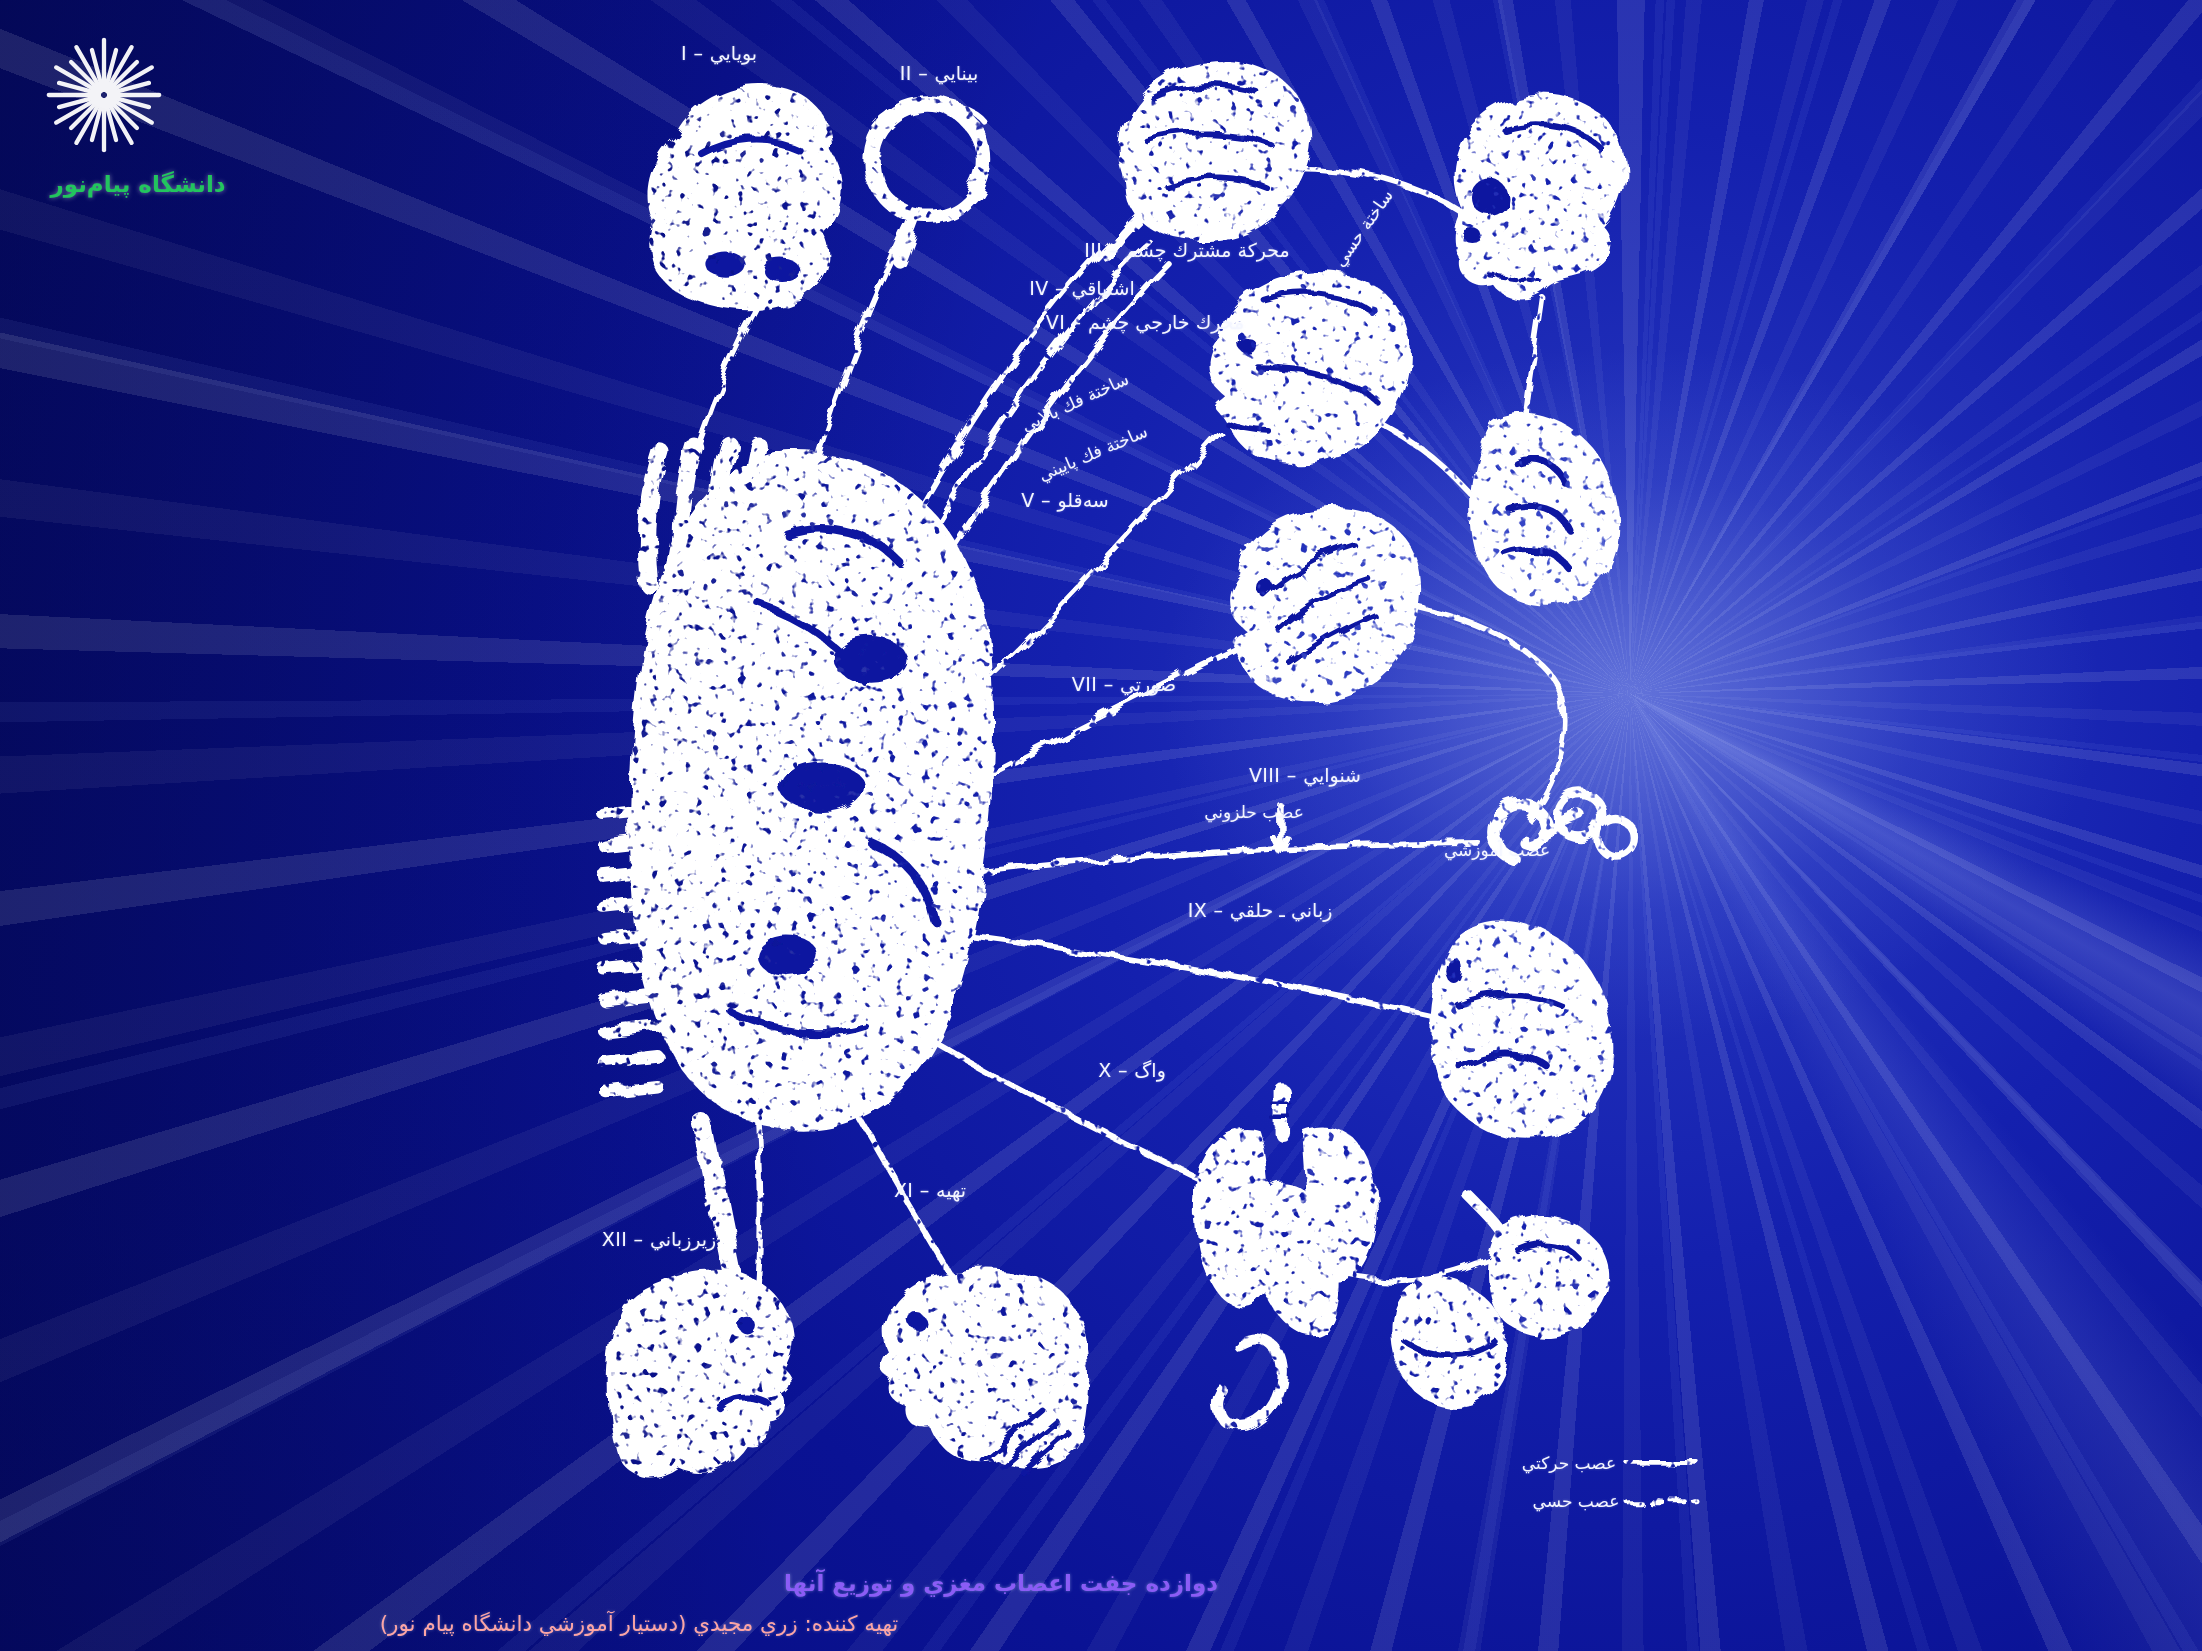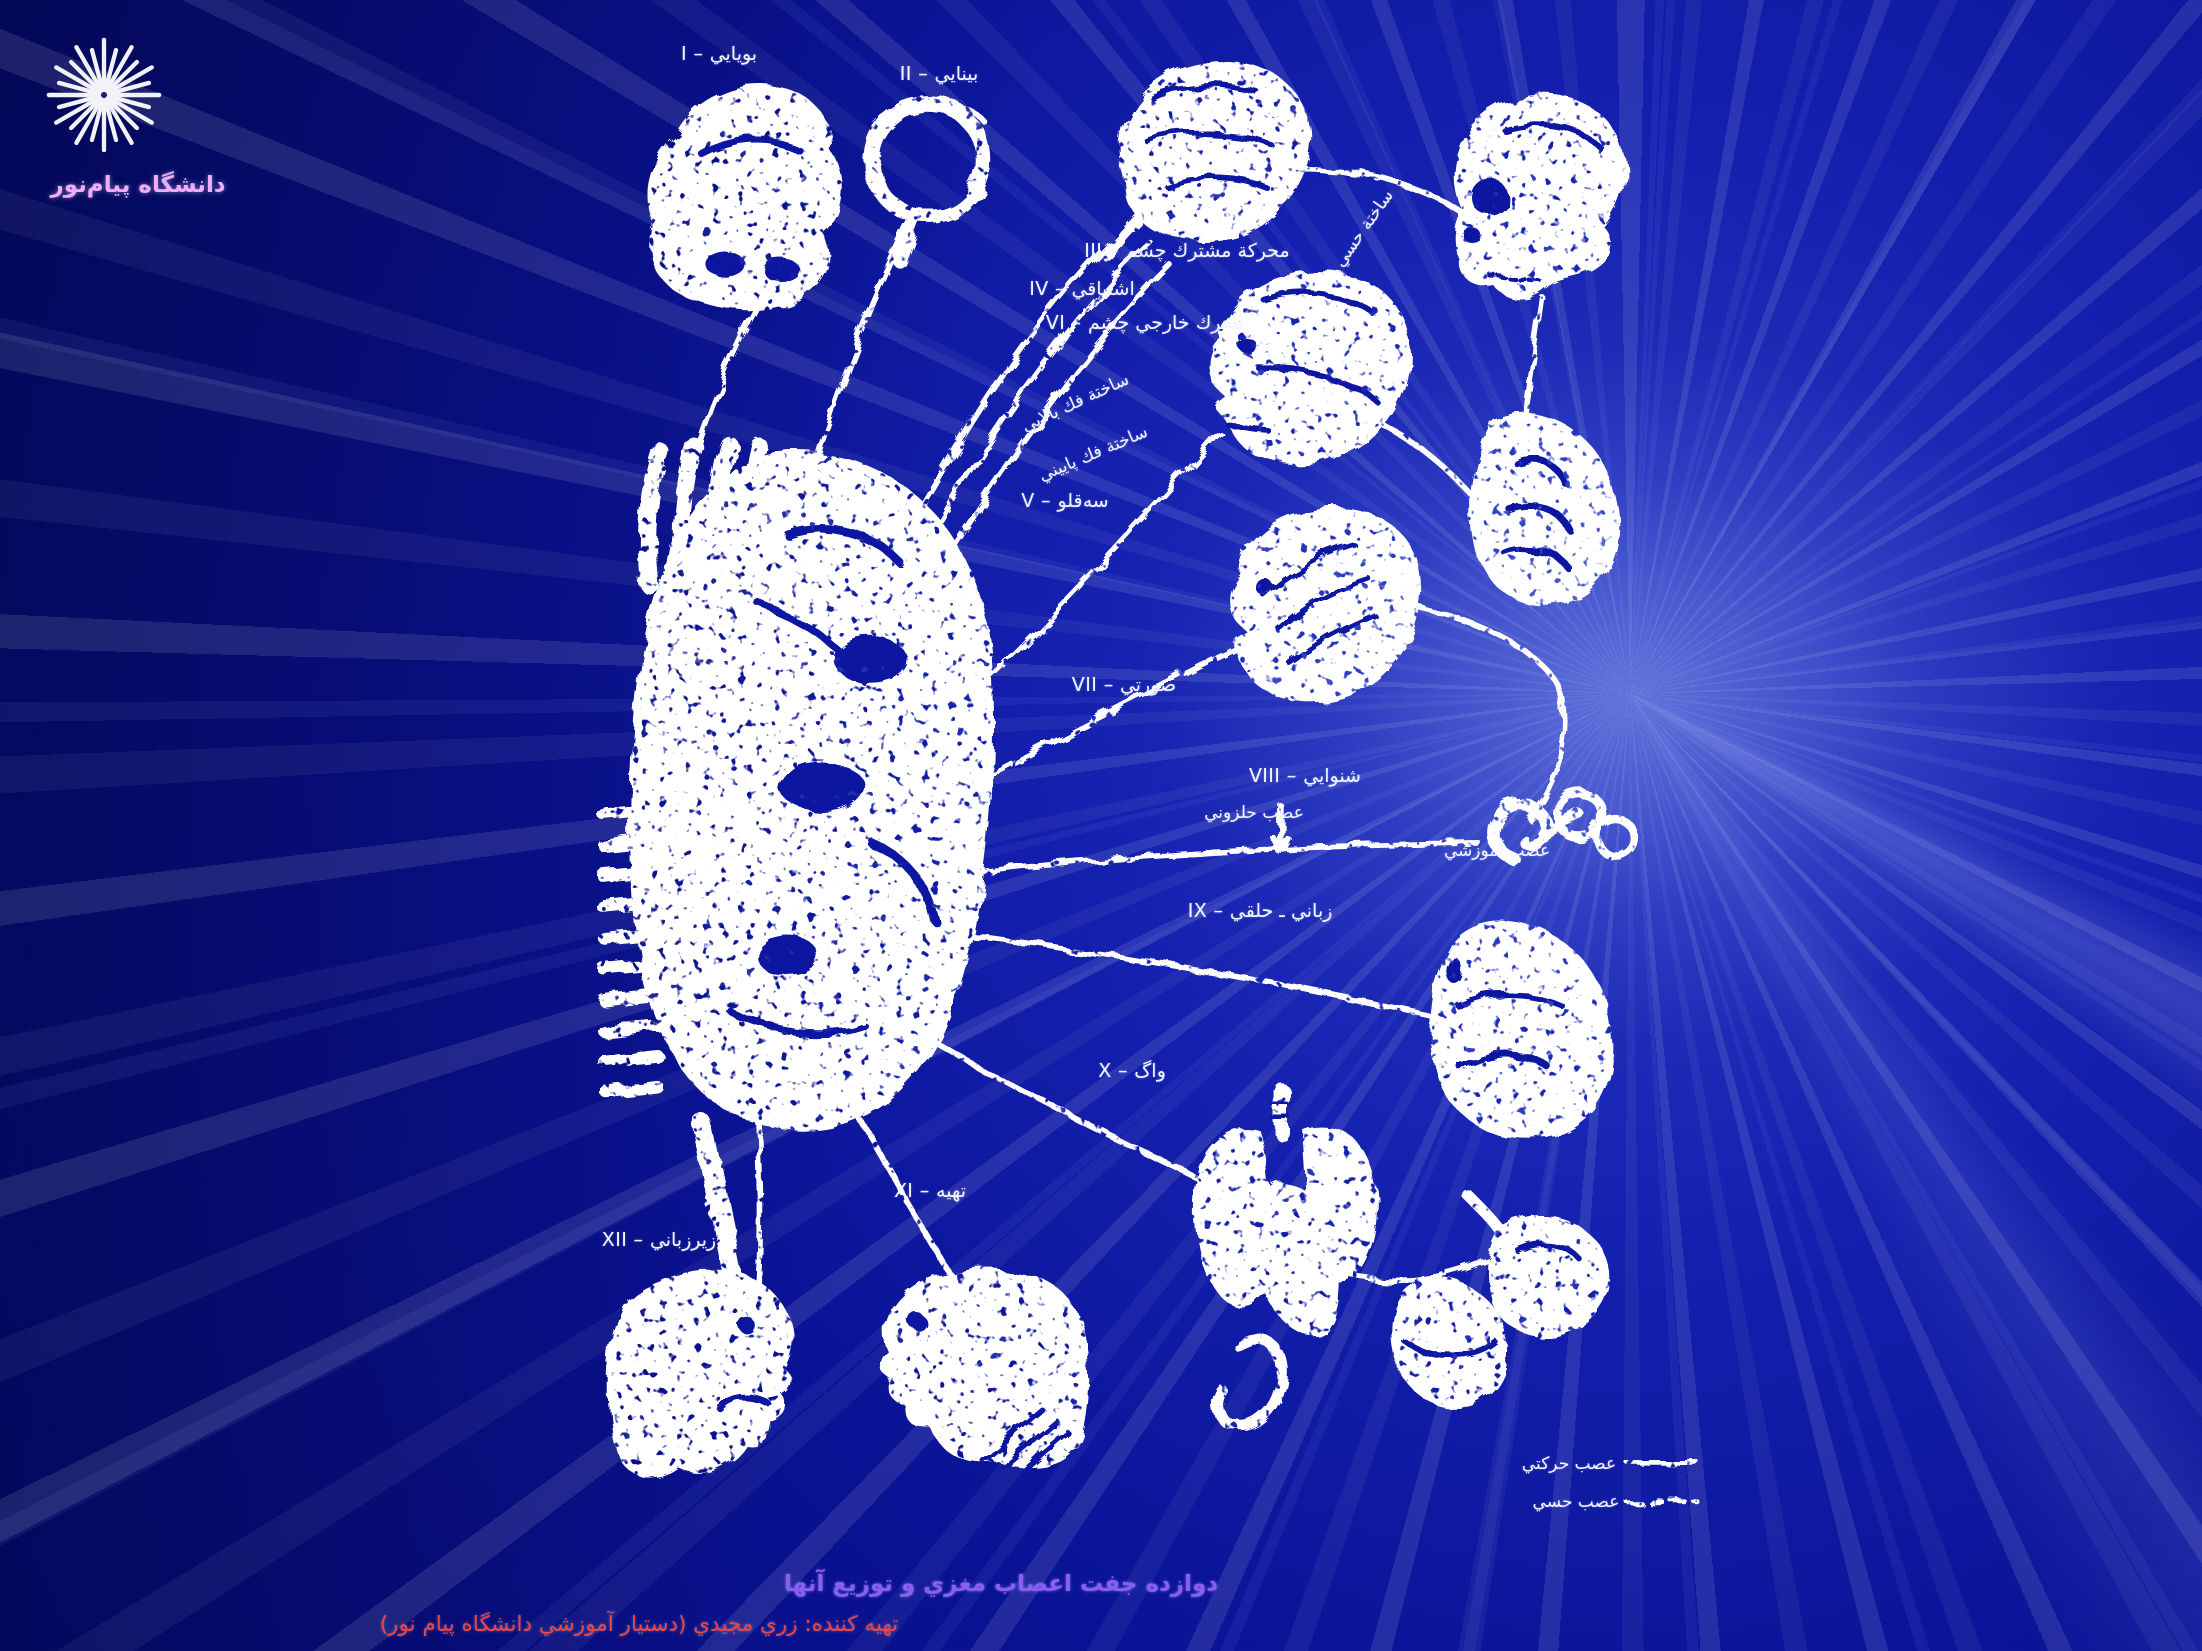--- a/index.html
+++ b/index.html
@@ -15,38 +15,38 @@
       repeating-conic-gradient(from 0deg at 74% 42%, rgba(255,255,255,0.10) 0deg 1.2deg, rgba(255,255,255,0) 1.2deg 4.6deg, rgba(255,255,255,0.05) 4.6deg 5.9deg, rgba(255,255,255,0) 5.9deg 9.7deg),
       repeating-conic-gradient(from 3deg at 74% 42%, rgba(160,180,255,0.07) 0deg 0.7deg, rgba(0,0,0,0) 0.7deg 13.3deg),
       linear-gradient(100deg, rgba(2,5,60,0.5), rgba(0,0,0,0) 42%),
       radial-gradient(circle at 74% 42%, #2b3cc4 0%, #1420ae 30%, #0a1294 58%, #050a6e 100%);
   }
   .art{position:absolute;inset:0;}
   .logo{position:absolute;left:35px;top:26px;width:258px;}
   .logo-star{display:block;}
   .logo-text{
     margin-top:6.9px;margin-left:8.6px;width:189px;text-align:center;
-    color:#f0abfc;font-size:23px;font-weight:bold;letter-spacing:0.9px;
+    color:#22c55e;font-size:23px;font-weight:bold;letter-spacing:0.9px;
     text-shadow:0 0 5.2px rgba(255,255,255,0.45);
   }
   .lbl{
     position:absolute;transform:translate(-50%,-50%);
     color:#f4f6ff;font-size:19px;white-space:nowrap;
     text-shadow:0 0 2.6px rgba(220,230,255,0.35);
     letter-spacing:0.4px;
   }
   .lbl.small{font-size:17px;}
   .caption{
     position:absolute;transform:translate(-50%,-50%);
     color:#8b5cf6;font-size:23px;font-weight:bold;white-space:nowrap;
     text-shadow:0 0 3.4px rgba(220,230,255,0.4);
   }
   .credit{
     position:absolute;transform:translate(-50%,-50%);
-    color:#ef4444;font-size:21.5px;white-space:nowrap;
+    color:#fca5a5;font-size:21.5px;white-space:nowrap;
     text-shadow:0 0 3.4px rgba(220,230,255,0.35);
   }
 </style>
 </head>
 <body>
 
 <div class="slide">
 
   <div class="bg"></div>
 

